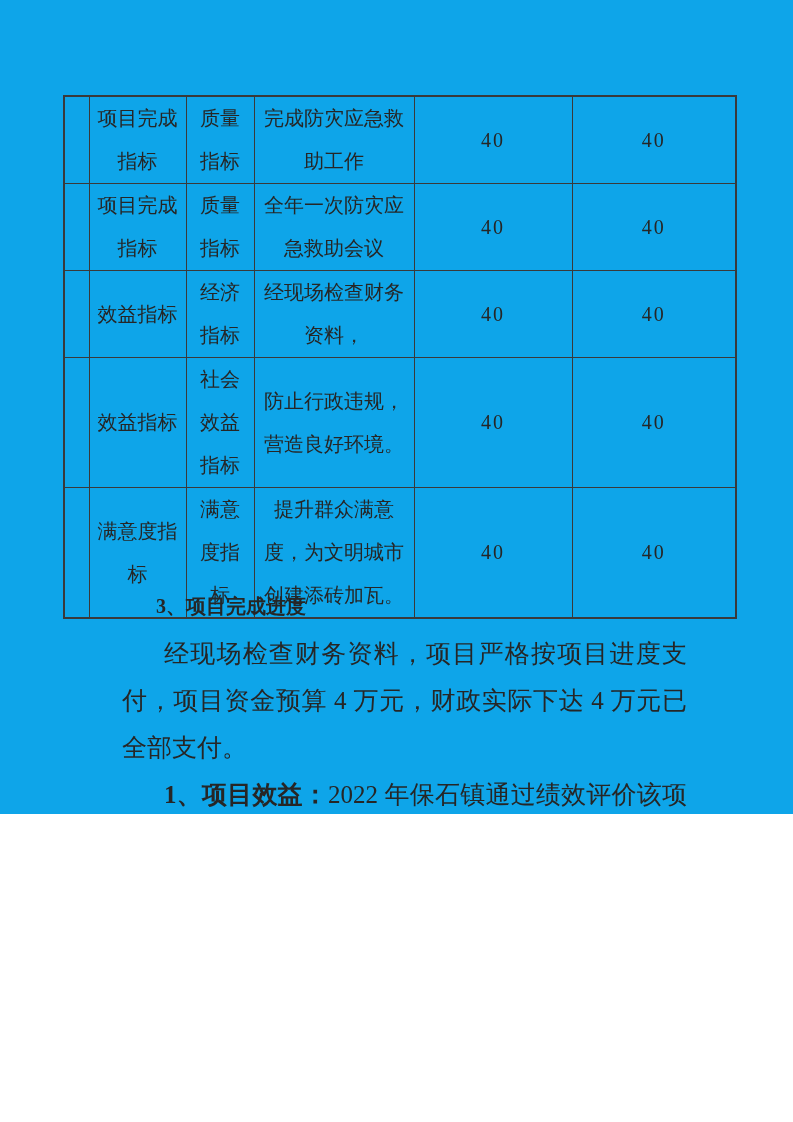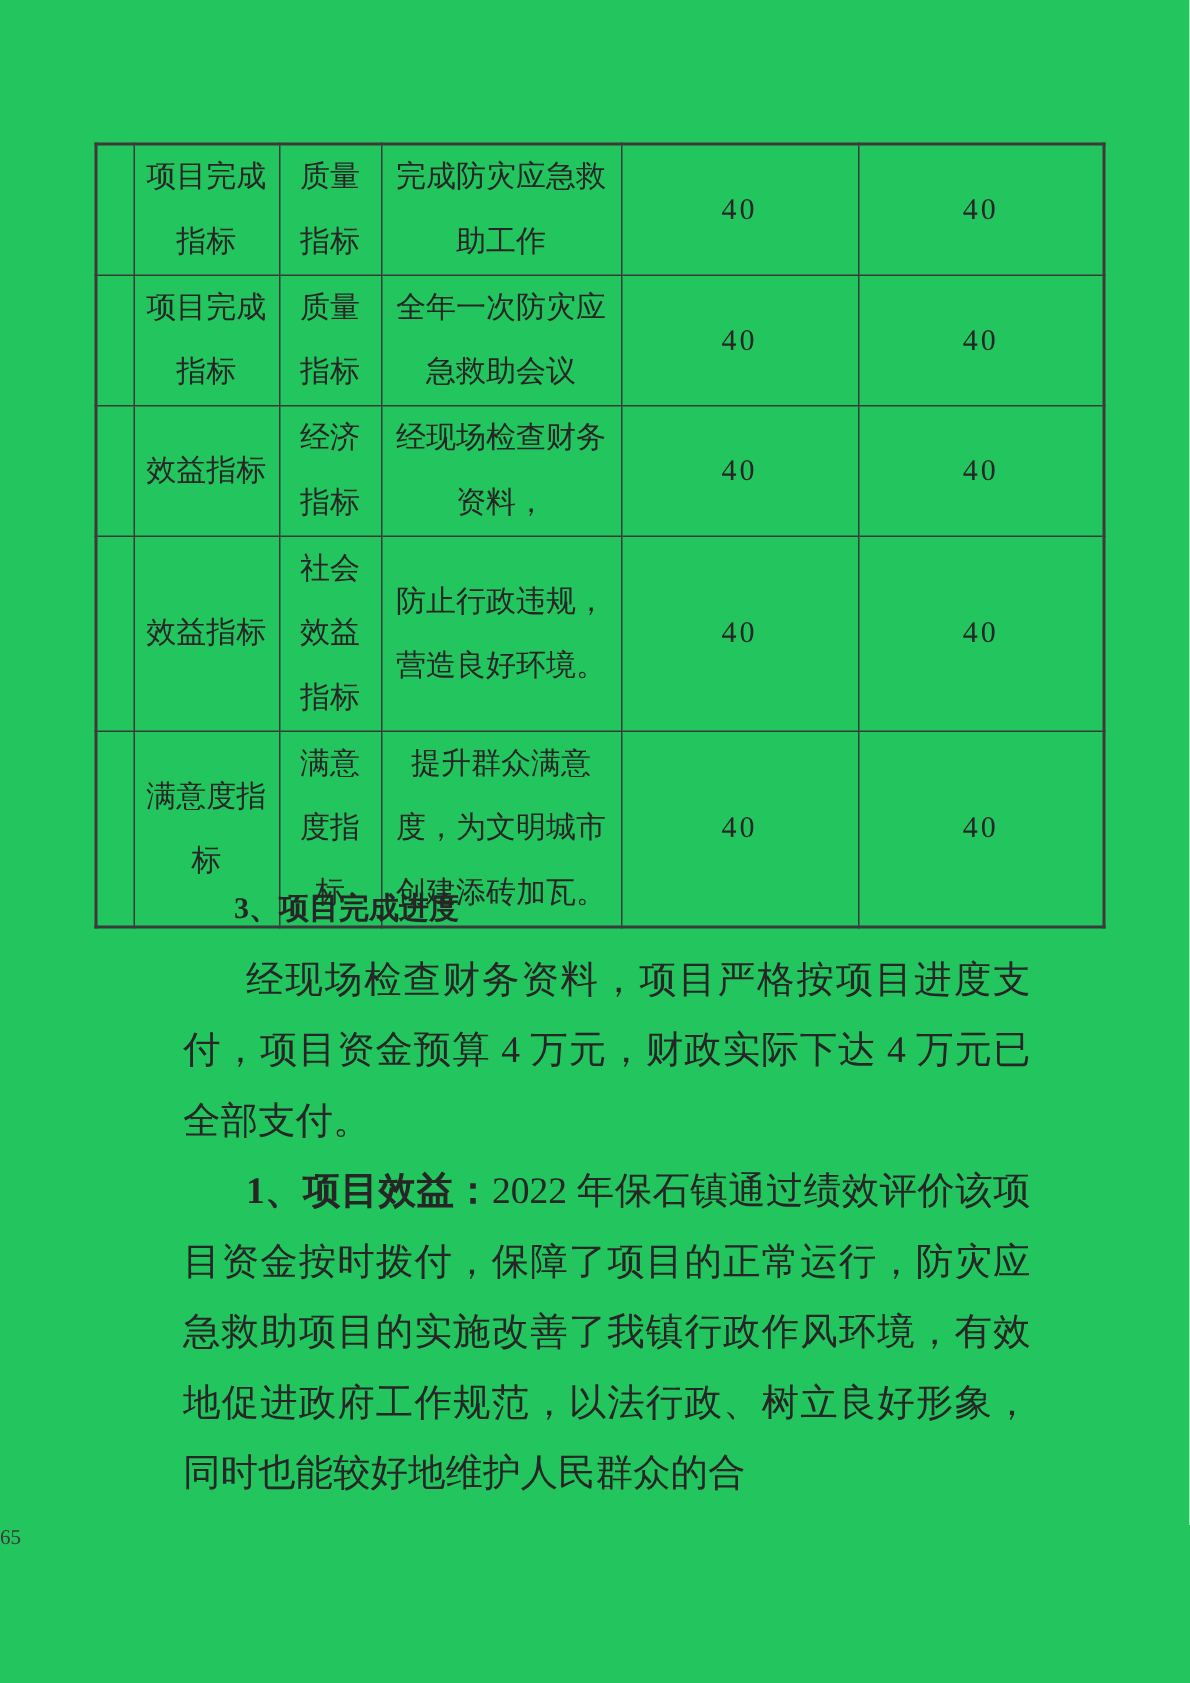--- a/index.html
+++ b/index.html
@@ -4,22 +4,22 @@
 <style>
   * { margin: 0; padding: 0; box-sizing: border-box; }
   html, body { background: #ffffff; }
   body {
     font-family: "Liberation Serif", "DejaVu Serif", serif;
     color: #262626;
   }
   .page {
     position: relative;
     width: 793px;
-    height: 1122px;
-    background: #22c55e;
+    height: 814px;
+    background: #0ea5e9;
     overflow: hidden;
   }
 
   
   table.indicator-table {
     position: absolute;
     left: 63px;
     top: 95px;
     border-collapse: collapse;
     table-layout: fixed;

